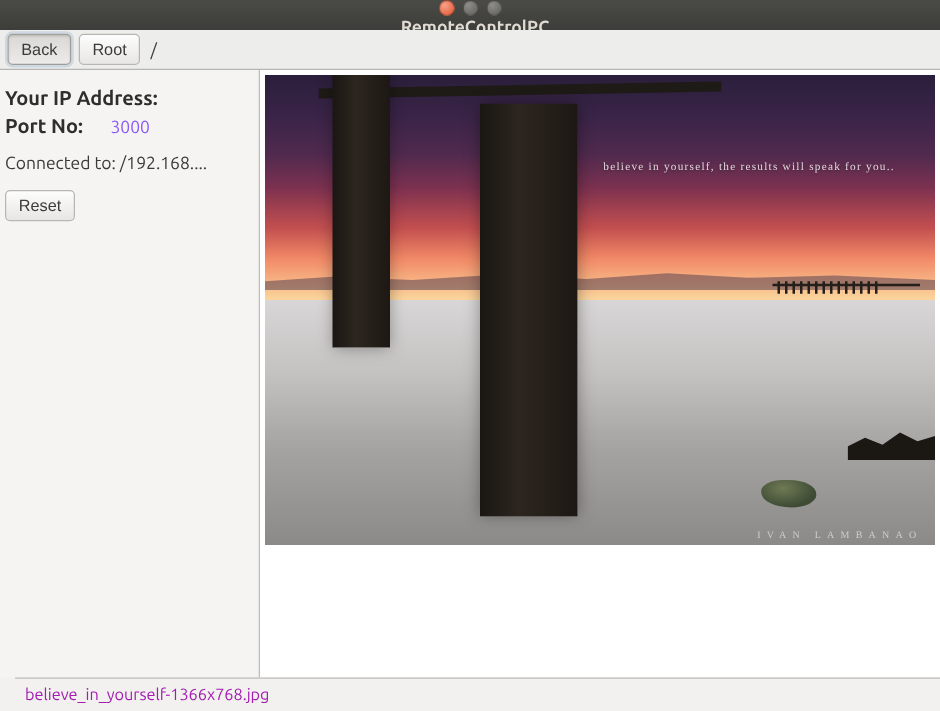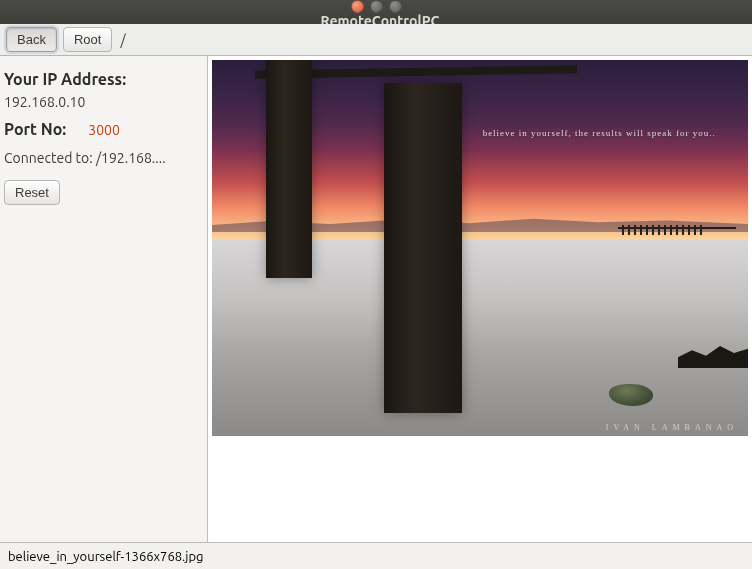--- a/index.html
+++ b/index.html
@@ -190,22 +190,23 @@
       bottom: 4px; right: 10px;
       color: rgba(255,255,255,0.55);
       font-size: 8px;
       letter-spacing: 5px;
       font-family: Georgia, serif;
     }
     .statusbar {
       border-top: 1px solid #bdbcb9;
       padding: 6px 8px;
       font-size: 13px;
-      color: #000000;
+      color: #a21caf;
       background: #f2f1f0;
+      margin-left: 12px;
     }
   </style>
 </head>
 <body>
 
 <div class="titlebar">
   <div class="window-controls">
     <div class="window-btn wc-close"></div>
     <div class="window-btn wc-min"></div>
     <div class="window-btn wc-max"></div>
@@ -215,25 +216,24 @@
 
 <div class="toolbar">
   <button class="btn active">Back</button>
   <button class="btn">Root</button>
   <span class="path-label">/</span>
 </div>
 
 <div class="content">
   <div class="sidebar">
     <div class="field-label">Your IP Address:</div>
-    <div class="field-value">192.168.0.10</div>
 
     <div class="row-inline">
       <span class="field-label" style="padding:0">Port No:</span>
-      <span style="font-size:14px;color:#c2410c">3000</span>
+      <span style="font-size:14px;color:#8b5cf6">3000</span>
     </div>
 
     <div class="field-value">Connected to: /192.168....</div>
 
     <button class="btn reset-btn">Reset</button>
   </div>
 
   <div class="main">
     <div class="image-view">
       <div class="sky"></div>

